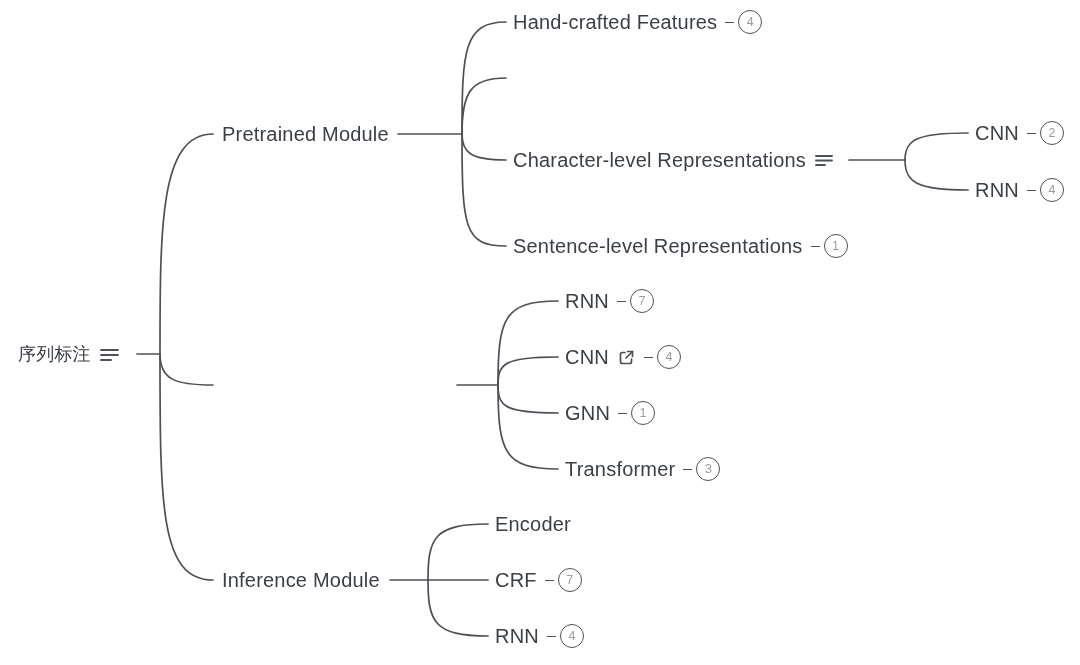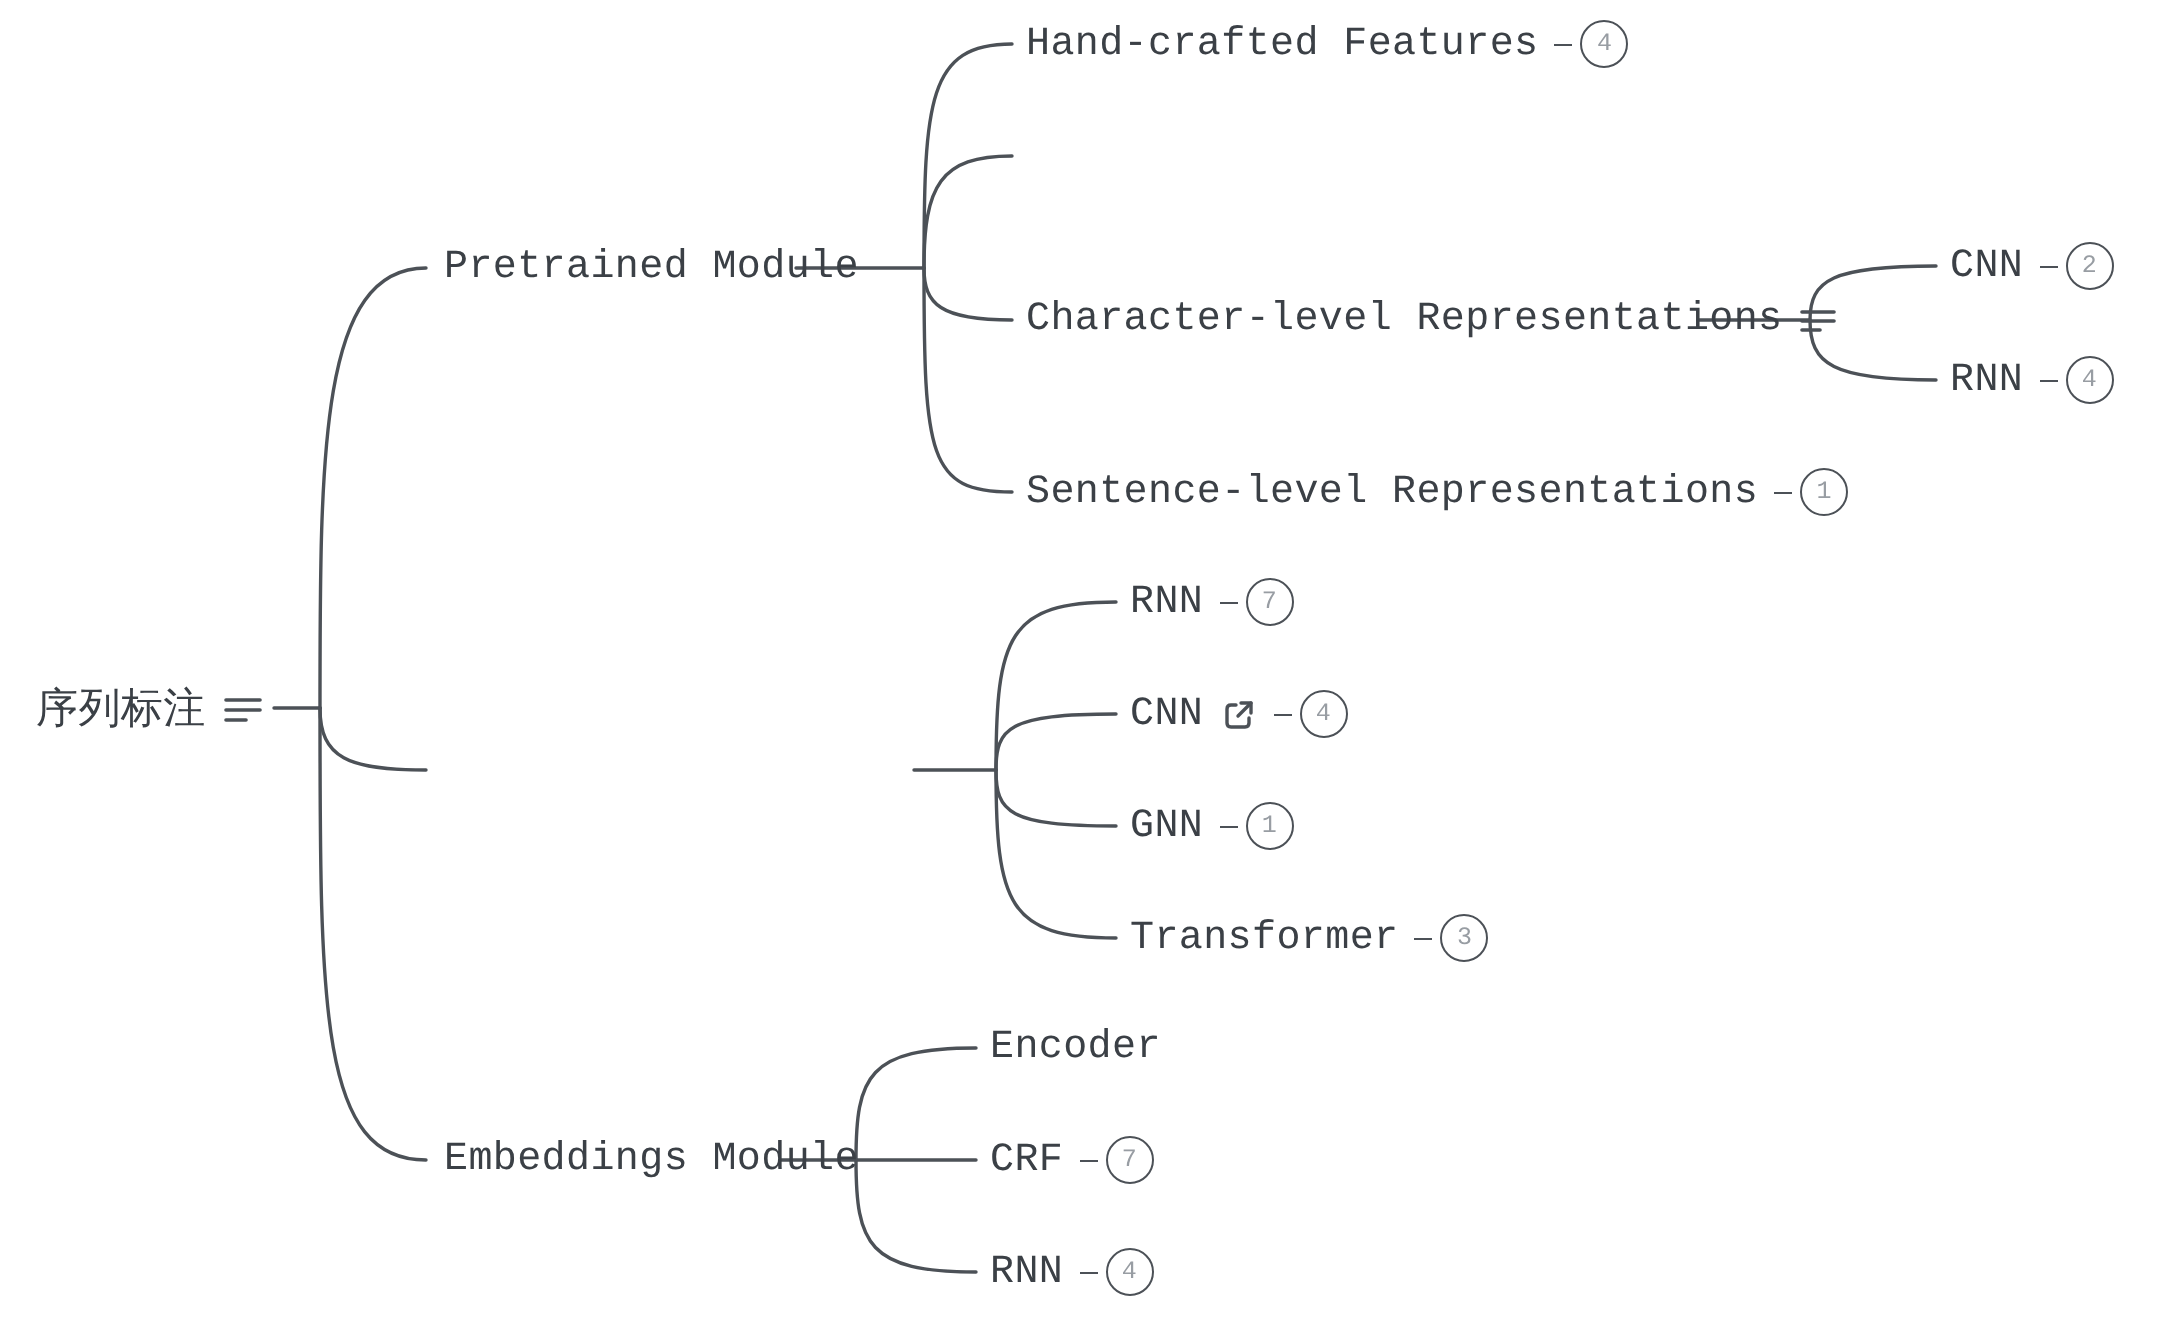--- a/index.html
+++ b/index.html
@@ -3,24 +3,24 @@
 <meta charset="utf-8">
 <style>
   html,body{margin:0;padding:0;background:#ffffff;}
   #canvas{
     position:relative;width:1080px;height:665px;background:#ffffff;overflow:hidden;
     font-family:"Liberation Sans","DejaVu Sans",sans-serif;
   }
   #wires{position:absolute;left:0;top:0;width:1080px;height:665px;}
   .node{
     position:absolute;display:flex;align-items:center;gap:8px;
-    transform:translateY(-50%);white-space:nowrap;cursor:default;font-family:Liberation Mono, monospace;
+    transform:translateY(-50%);white-space:nowrap;cursor:default;
   }
   .lbl{font-size:20px;letter-spacing:.2px;color:#3b4046;}
-  .root .lbl{font-size:21px;color:#3b4046;}
+  .root .lbl{font-size:18px;color:#3b4046;}
   .dash{width:9px;border-top:1.7px solid #4c5157;margin-right:-4px;}
   .badge{
     width:24px;height:24px;border:1.6px solid #4c5157;border-radius:50%;
     display:flex;align-items:center;justify-content:center;
     font-size:12.5px;color:#989da3;background:#fff;box-sizing:border-box;
   }
   .icon{display:flex;align-items:center;}
 </style>
 </head>
 <body>
@@ -64,21 +64,21 @@
           <line x1="2" y1="9" x2="19" y2="9"></line>
           <line x1="2" y1="14" x2="12" y2="14"></line>
       </svg>
     </span>
   </div>
 
   <div class="node" style="left:222px;top:134px">
     <span class="lbl">Pretrained Module</span>
   </div>
   <div class="node" style="left:222px;top:580px">
-    <span class="lbl">Embeddings Module</span>
+    <span class="lbl">Inference Module</span>
   </div>
 
   <div class="node" style="left:513px;top:22px">
     <span class="lbl">Hand-crafted Features</span>
     <span class="dash"></span>
     <span class="badge">4</span>
   </div>
   <div class="node" style="left:513px;top:160px">
     <span class="lbl">Character-level Representations</span>
     <span class="icon">

